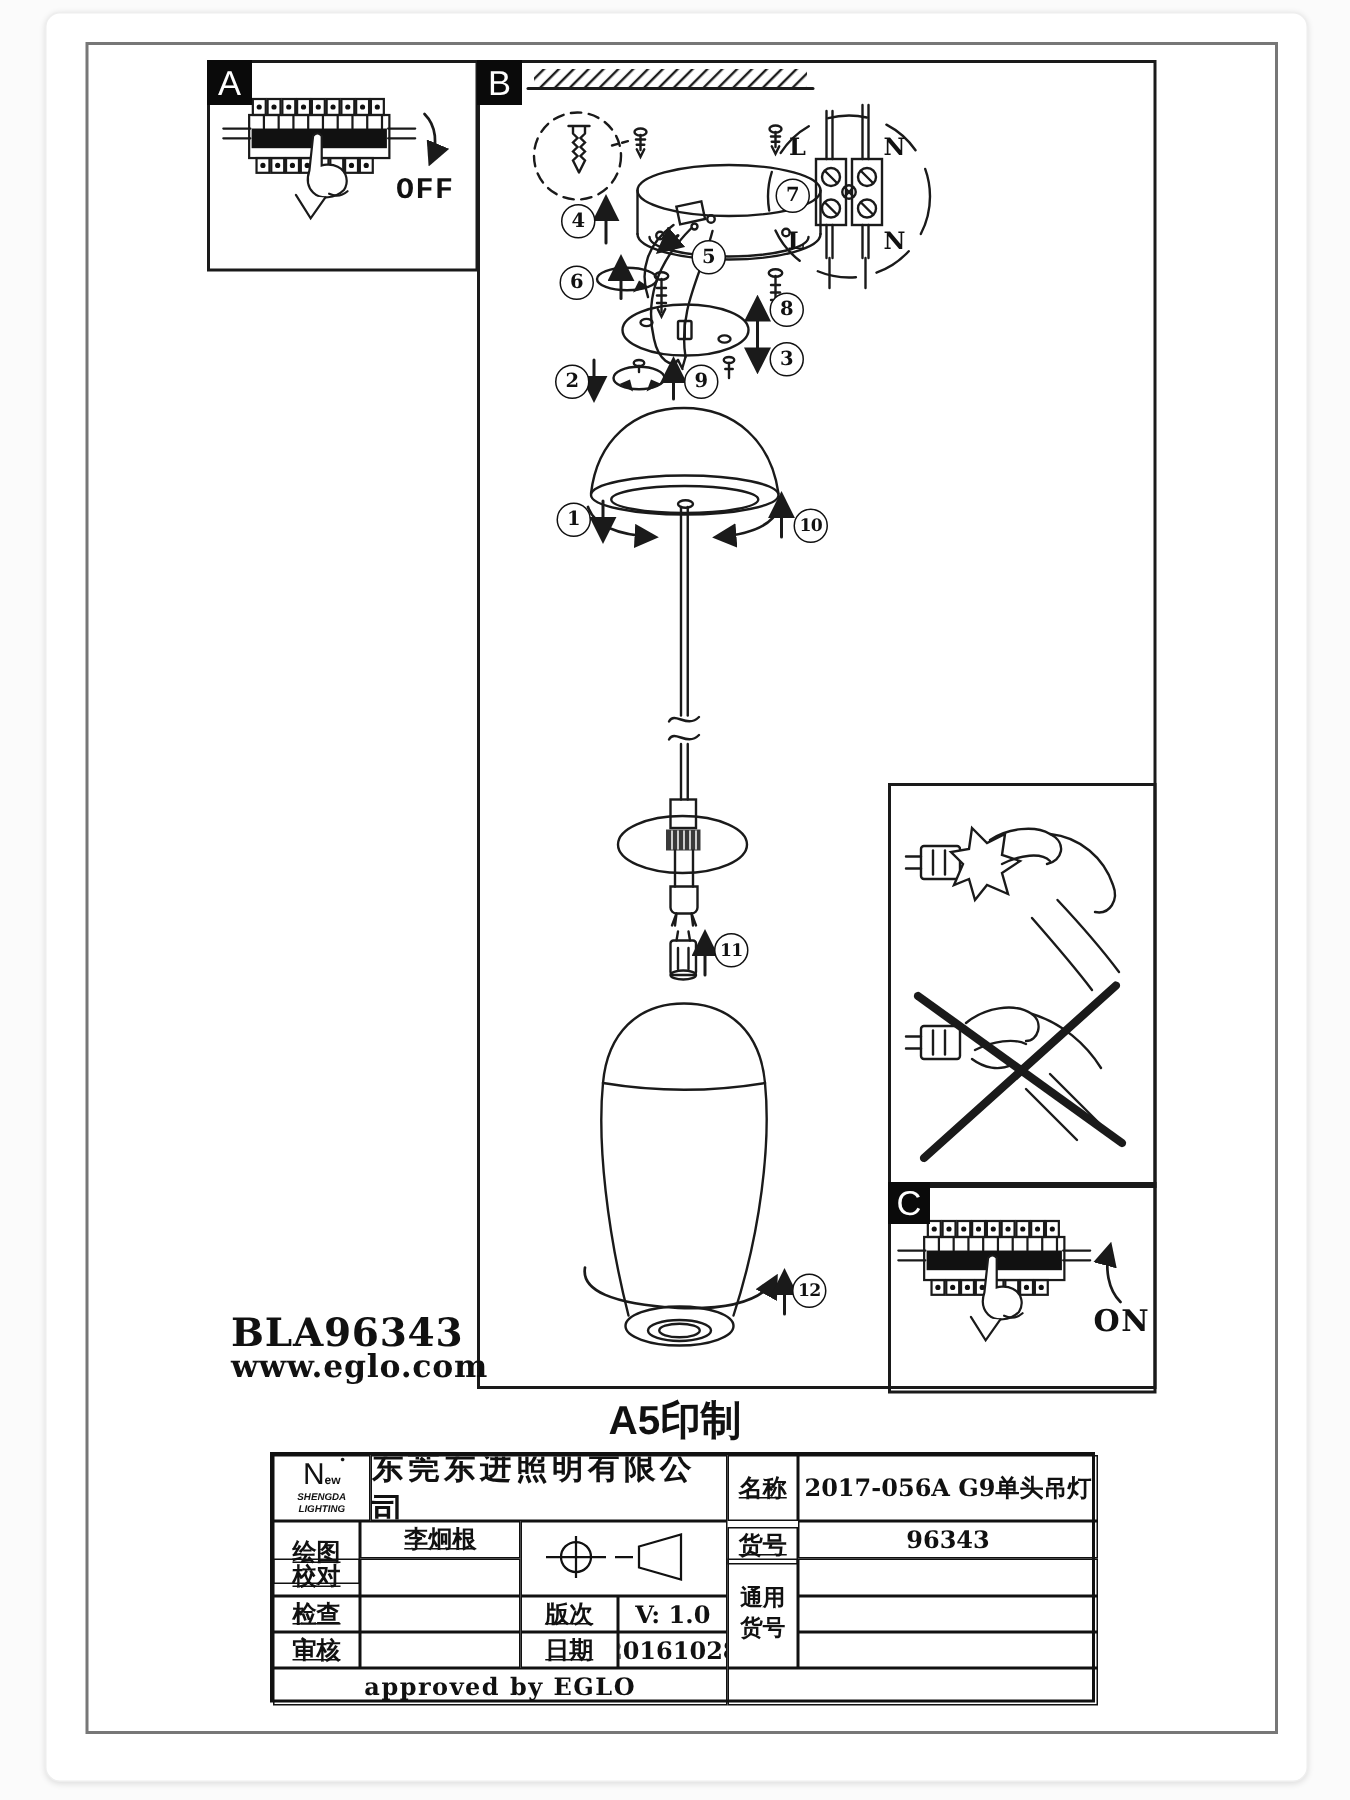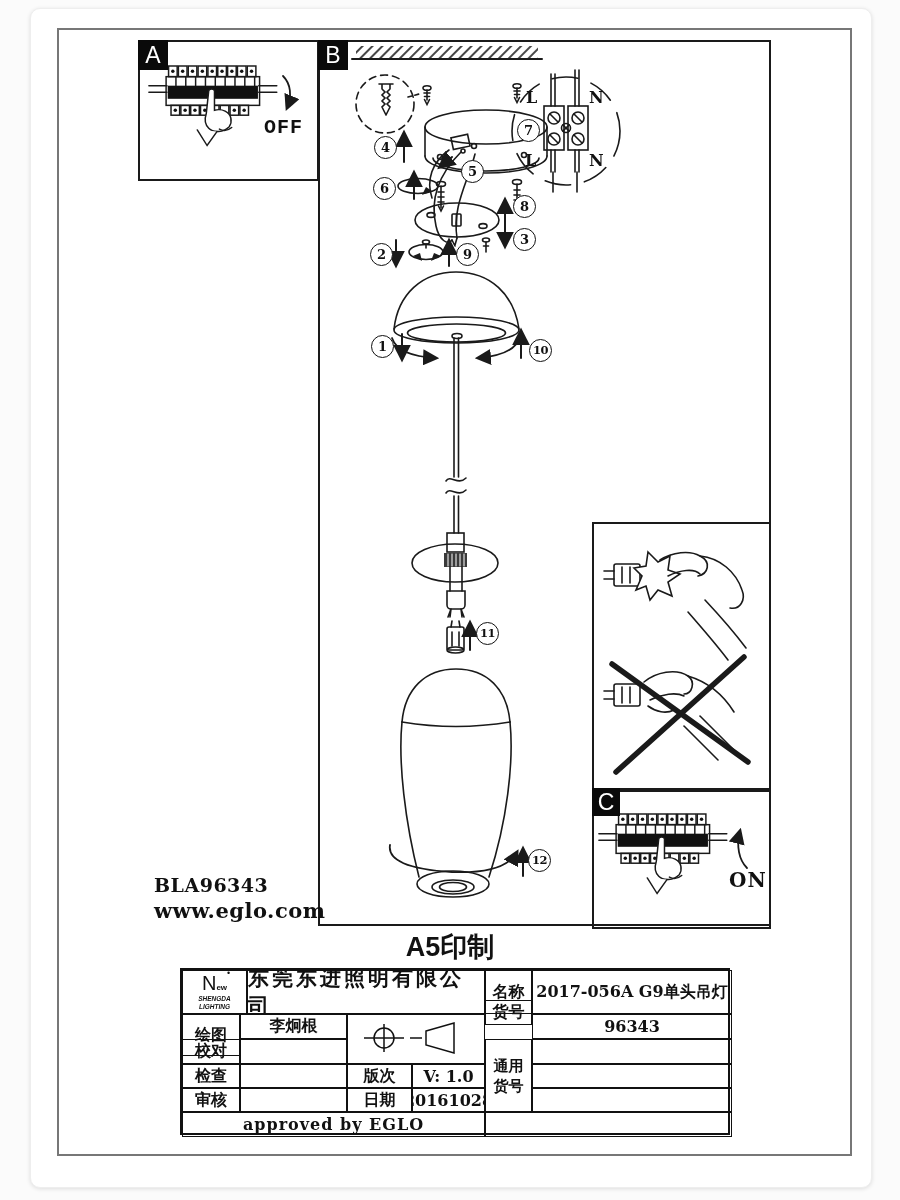--- a/index.html
+++ b/index.html
@@ -14,27 +14,27 @@
   #boxC{left:592px;top:788px;width:175px;height:137px;}
   .seclabel{width:30px;height:30px;background:#0a0a0a;color:#fff;display:flex;align-items:center;justify-content:center;font-family:"Liberation Sans",sans-serif;font-weight:300;font-size:23px;}
   #labA{left:138px;top:40px;} #labB{left:318px;top:40px;} #labC{left:592px;top:788px;width:28px;height:28px;}
   svg{position:absolute;left:0;top:0;pointer-events:none;}
   .badge{width:21px;height:21px;border:1.7px solid #111;border-radius:50%;background:#fff;display:flex;align-items:center;justify-content:center;font-family:"DejaVu Serif",serif;font-weight:700;font-size:13px;line-height:1;}
   .badge.w2{font-size:11.5px;letter-spacing:-.5px;}
   .serifb{font-family:"DejaVu Serif",serif;font-weight:700;}
   .ln{font-family:"DejaVu Serif",serif;font-weight:700;font-size:16px;}
   #offtxt{left:264px;top:116px;font-size:20px;letter-spacing:1px;font-family:Liberation Mono, monospace;}
   #ontxt{left:729px;top:868px;font-size:20px;letter-spacing:1px;text-align:center;}
-  #blacode{left:154px;top:874px;font-size:19px;letter-spacing:.5px;}
+  #blacode{left:154px;top:874px;font-size:26px;letter-spacing:.5px;}
   #website{left:154px;top:898px;font-size:21px;letter-spacing:.5px;}
   #printnote{left:0px;top:929px;width:900px;text-align:center;font-size:27px;font-weight:700;}
   
   #tbl{left:180px;top:968px;width:550px;height:167px;border:2px solid #111;box-sizing:border-box;}
   .cell{position:absolute;border:1px solid #111;box-sizing:border-box;display:flex;align-items:center;justify-content:center;overflow:hidden;}
-  .lbl{font-weight:700;font-size:16px;}
+  .lbl{font-weight:700;font-size:16px;text-decoration:underline;}
   .val{font-family:"DejaVu Serif",serif;font-weight:700;font-size:16px;}
   #company{font-size:21px;font-weight:700;letter-spacing:3px;}
   #namev{font-size:16px;}
   .genlbl{font-weight:700;font-size:15px;width:36px;line-height:1.3;word-break:break-all;text-align:center;}
   #approved{font-family:"DejaVu Serif",serif;font-weight:700;font-size:16px;letter-spacing:1px;}
   .logo{display:flex;flex-direction:column;align-items:center;justify-content:center;line-height:1;}
   .logo-n{font-size:20px;font-weight:400;position:relative;}
   .logo-dot{position:absolute;top:-4px;right:-3px;font-size:9px;}
   .logo-ew{font-size:8px;font-weight:700;}
   .logo-brand{font-size:6.5px;font-weight:700;font-style:italic;text-align:center;line-height:1.2;margin-top:2px;}
@@ -343,21 +343,21 @@
     <svg width="132" height="46" viewBox="0 0 132 46">
       <g stroke="#111" fill="none" stroke-width="1.5">
         <circle cx="36" cy="23" r="10"></circle>
         <line x1="16" y1="23" x2="56" y2="23"></line>
         <line x1="36" y1="9" x2="36" y2="37"></line>
         <line x1="62" y1="23" x2="74" y2="23"></line>
         <path d="M78,16 L106,8 L106,38 L78,30 Z"></path>
       </g>
     </svg>
   </div>
-  <div class="cell lbl" style="left:303px;top:30px;width:47px;height:25px">货号</div>
+  <div class="cell lbl" style="left:303px;top:48px;width:47px;height:25px">货号</div>
   <div class="cell val" style="left:350px;top:44px;width:200px;height:25px">96343</div>
 
   <div class="cell lbl" style="left:0;top:69px;width:58px;height:25px">校对</div>
   <div class="cell" style="left:58px;top:69px;width:107px;height:25px"></div>
   <div class="cell" style="left:303px;top:69px;width:47px;height:73px">
       <span class="genlbl">通用货号</span>
     </div>
   <div class="cell" style="left:350px;top:69px;width:200px;height:25px"></div>
 
   <div class="cell lbl" style="left:0;top:94px;width:58px;height:24px">检查</div>

